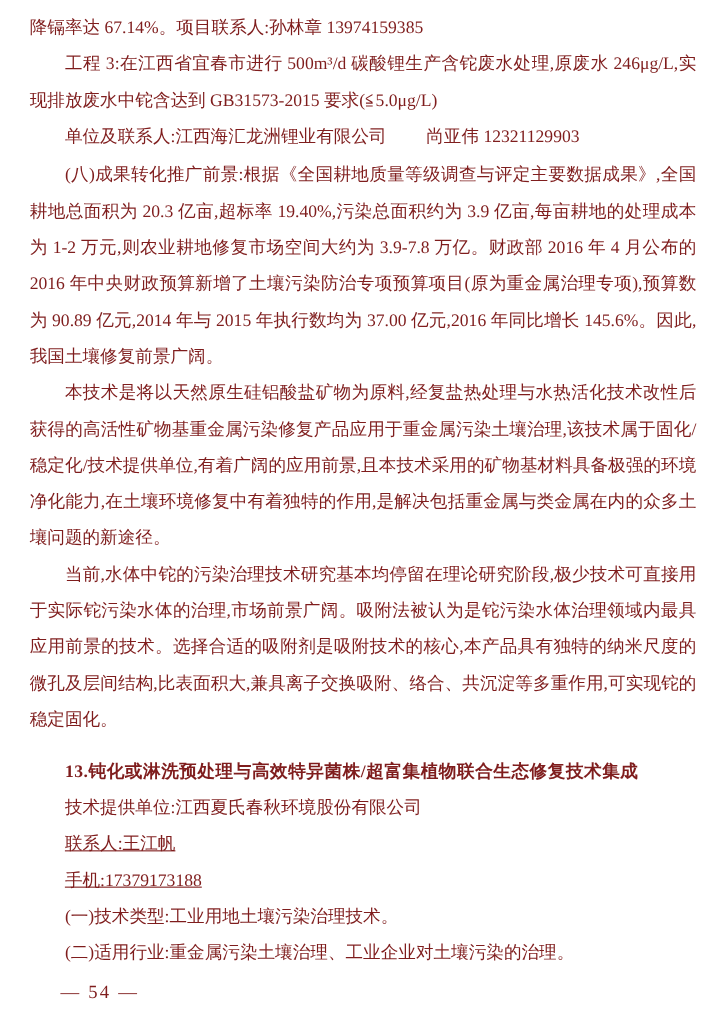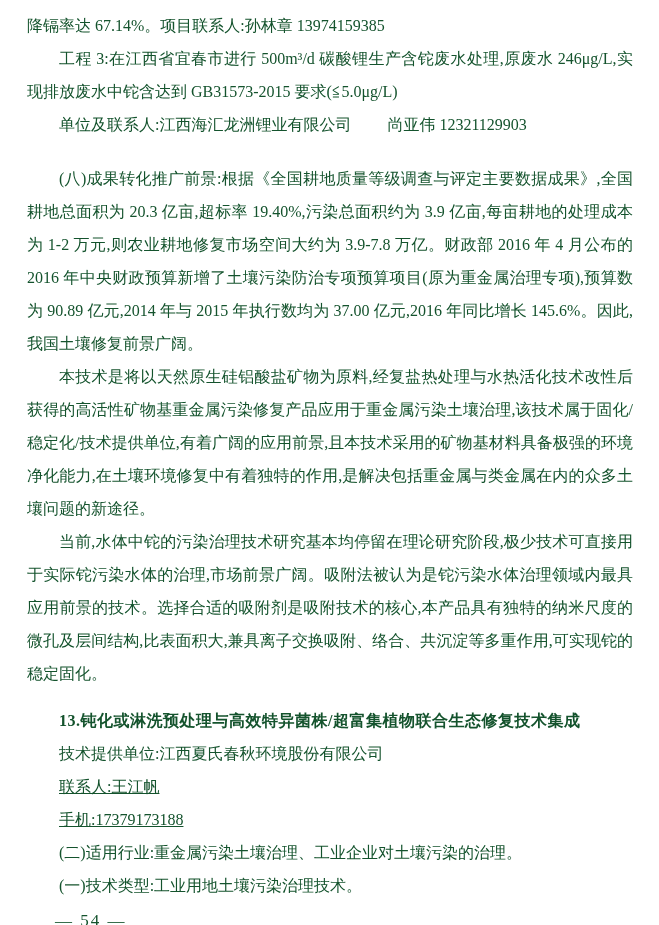--- a/index.html
+++ b/index.html
@@ -6,37 +6,37 @@
     margin: 0;
     padding: 0;
     background: #ffffff;
   }
   .page {
     position: relative;
     width: 659px;
     height: 925px;
     margin: 0 auto;
     background: #ffffff;
-    color: #14532d;
+    color: #7f1d1d;
     font-family: "Liberation Serif", "DejaVu Serif", serif;
     font-size: 16px;
     line-height: 33px;
     box-sizing: border-box;
     padding: 9px 26px 0 27px;
     overflow: hidden;
   }
   .para {
     margin: 0;
     text-align: justify;
     text-justify: inter-ideograph;
     word-break: break-word;
   }
   .indent { text-indent: 2em; }
   .cont   { text-indent: 0; }
-  .gap-before { margin-top: 21px; }
+  .gap-before { margin-top: 2px; }
   .section-heading {
     margin: 14px 0 0 0;
     text-indent: 2em;
     font-weight: bold;
     font-size: 16px;
     letter-spacing: 0.5px;
   }
   .contact-row {
     display: flex;
     margin: 0;
@@ -79,19 +79,19 @@
   <p class="para indent">技术提供单位:江西夏氏春秋环境股份有限公司</p>
 
   <div class="contact-row">
     <span class="contact-left">联系人:王江帆</span>
   </div>
 
   <div class="contact-row">
     <span class="contact-left">手机:17379173188</span>
   </div>
 
+  <p class="para indent">(一)技术类型:工业用地土壤污染治理技术。</p>
+
   <p class="para indent">(二)适用行业:重金属污染土壤治理、工业企业对土壤污染的治理。</p>
-
-  <p class="para indent">(一)技术类型:工业用地土壤污染治理技术。</p>
 
   <div class="footer-pageno">— 54 —</div>
 
 </main>
 
 </body></html>

